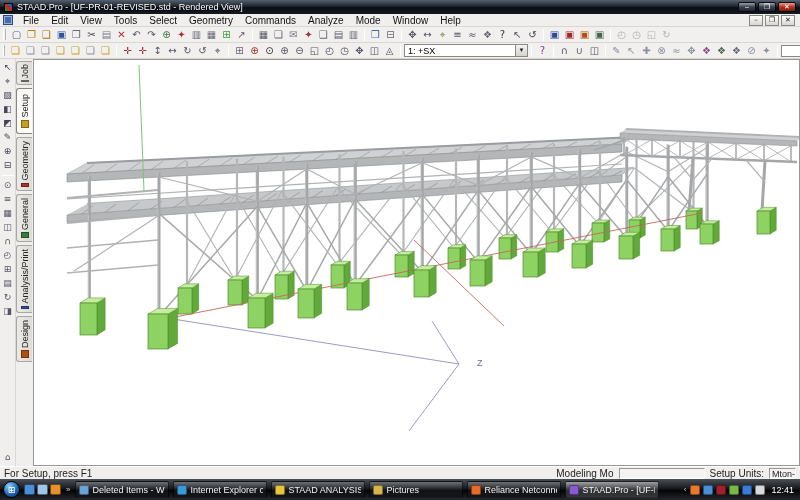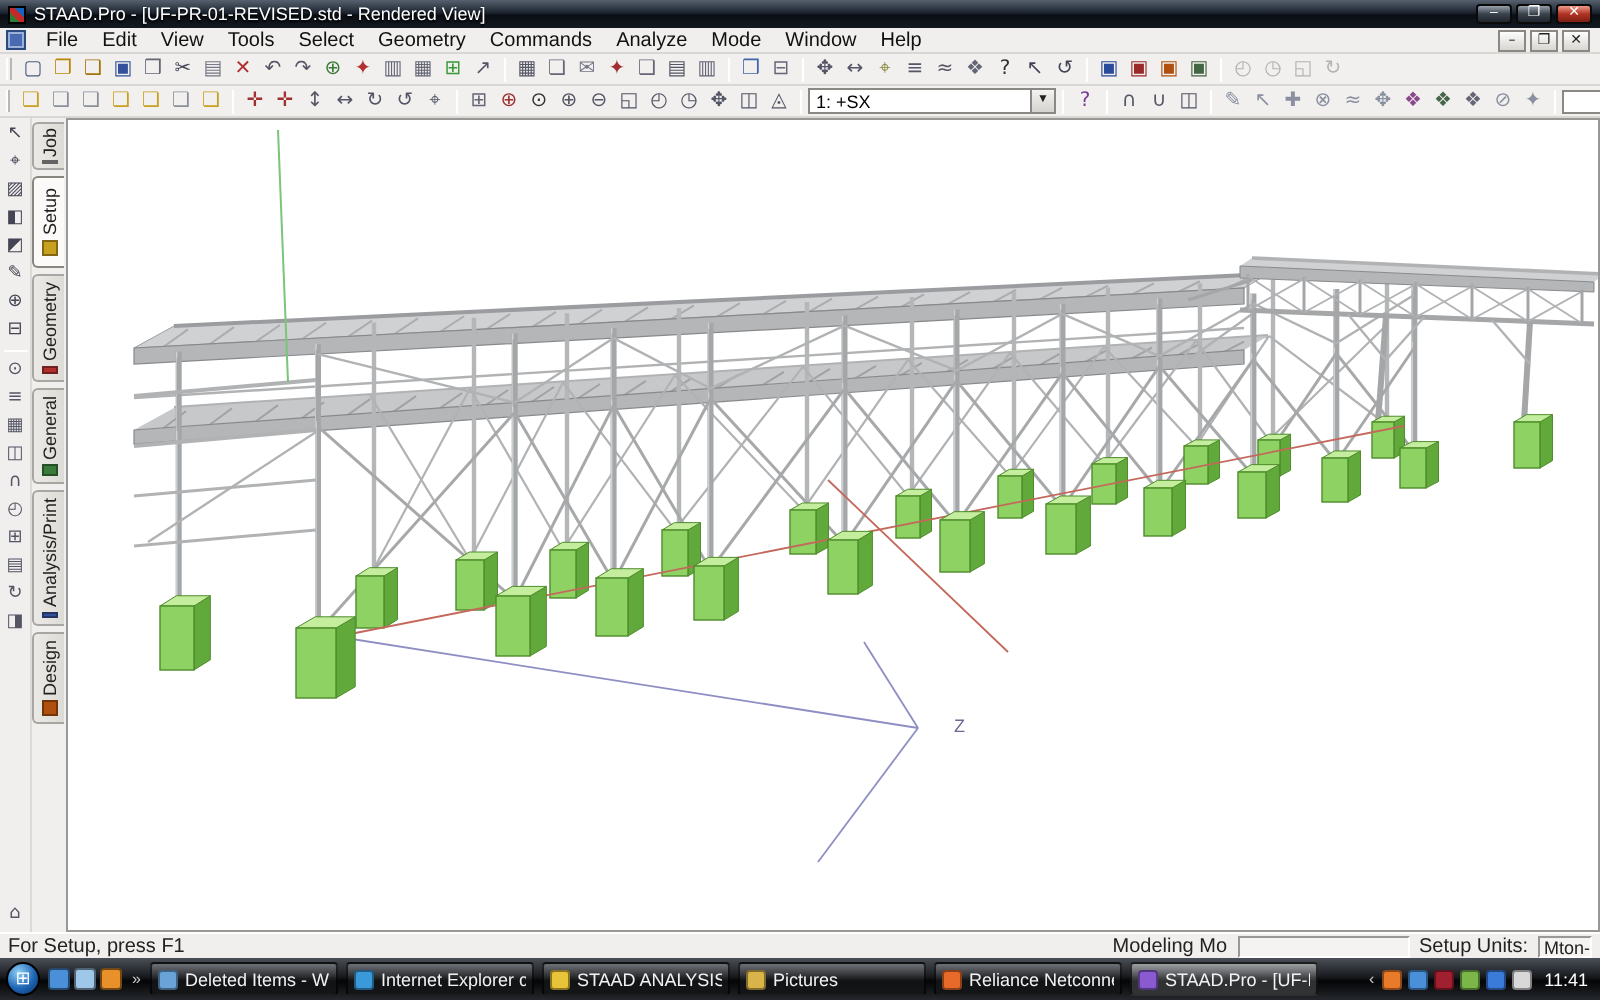--- a/index.html
+++ b/index.html
@@ -590,15 +590,15 @@
   <div class="tray">
     <span class="chev">‹</span>
     <span id="tray-icons" style="display:flex;gap:3px;">
         <div class="tray-icon" style="background: rgb(232, 122, 42);"></div>
         <div class="tray-icon" style="background: rgb(74, 144, 217);"></div>
         <div class="tray-icon" style="background: rgb(160, 32, 48);"></div>
         <div class="tray-icon" style="background: rgb(122, 182, 72);"></div>
         <div class="tray-icon" style="background: rgb(58, 122, 217);"></div>
         <div class="tray-icon" style="background: rgb(216, 216, 216);"></div>
       </span>
-    <span class="clock">11:41</span>
+    <span class="clock">12:41</span>
   </div>
 </div>
 
 </body></html>

